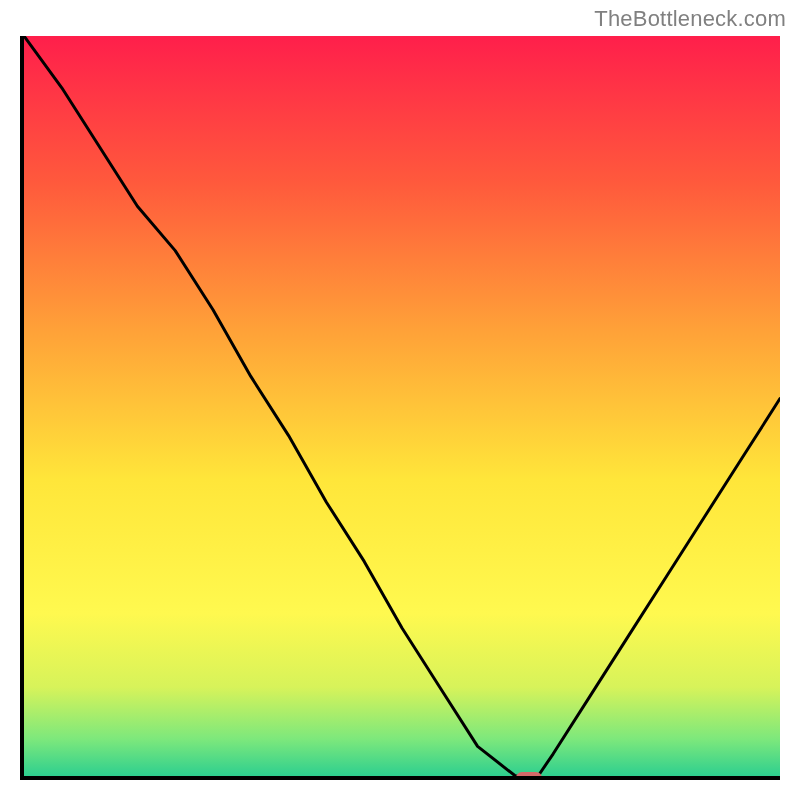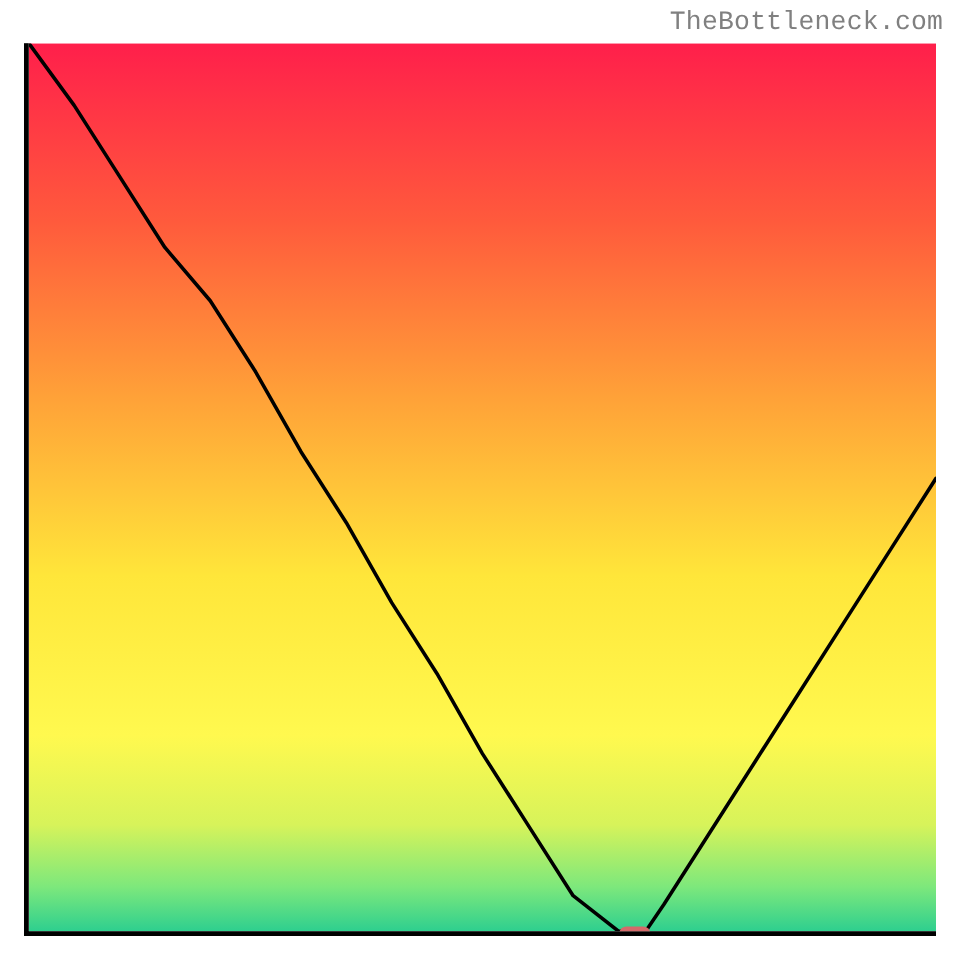--- a/index.html
+++ b/index.html
@@ -37,21 +37,21 @@
     position: absolute;
     width: 26px;
     height: 12px;
     border-radius: 6px;
     transform: translate(-50%, -50%);
   }
   .watermark {
     position: absolute;
     top: 6px;
     right: 14px;
-    font-family: Liberation Mono, monospace;
+    font-family: Liberation Sans, sans-serif;
     font-size: 22px;
     color: #808080;
     letter-spacing: 0.2px;
   }
 </style>
 </head>
 <body>
 
 <div class="chart-container">
   <div class="watermark">TheBottleneck.com</div>

